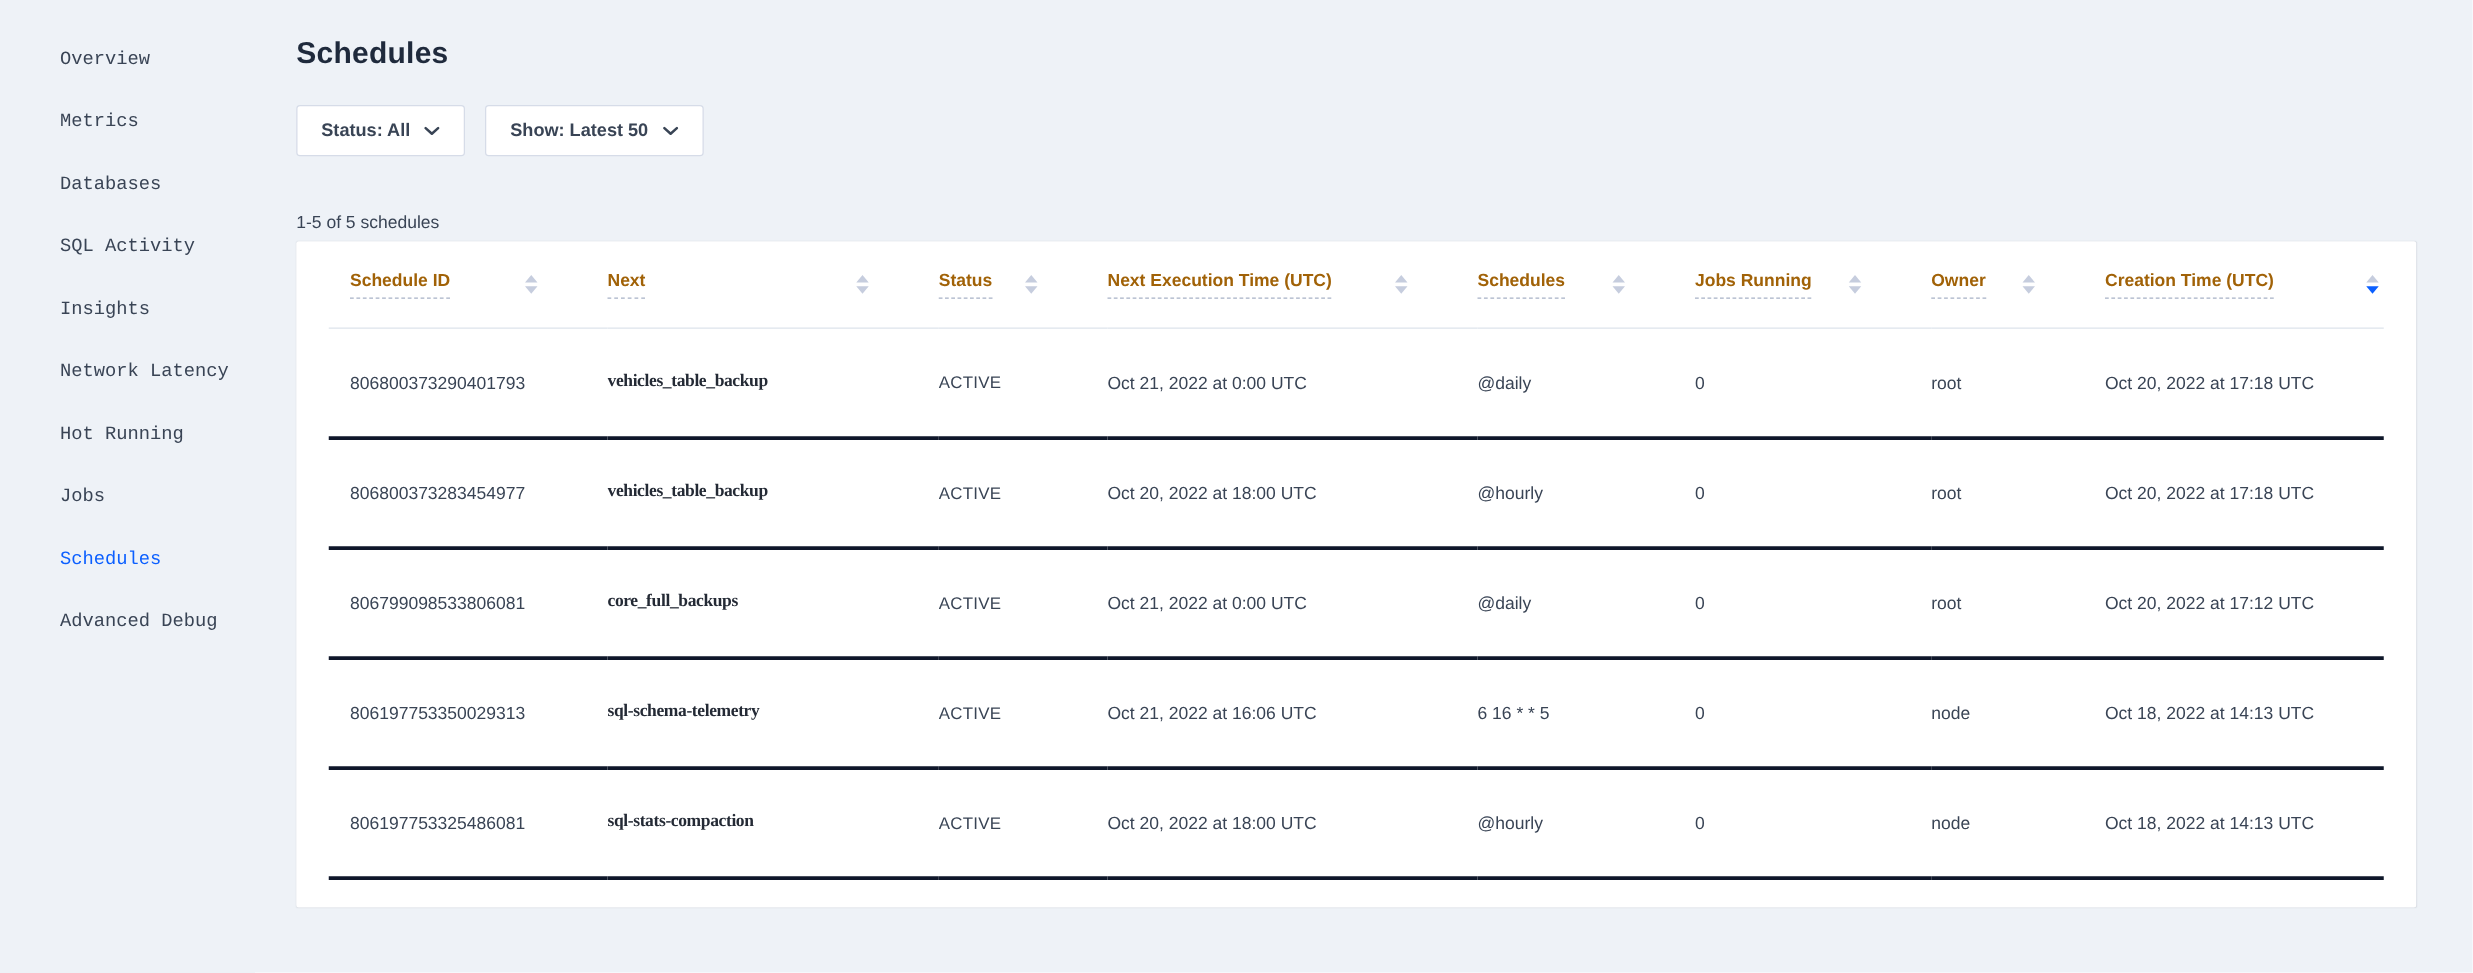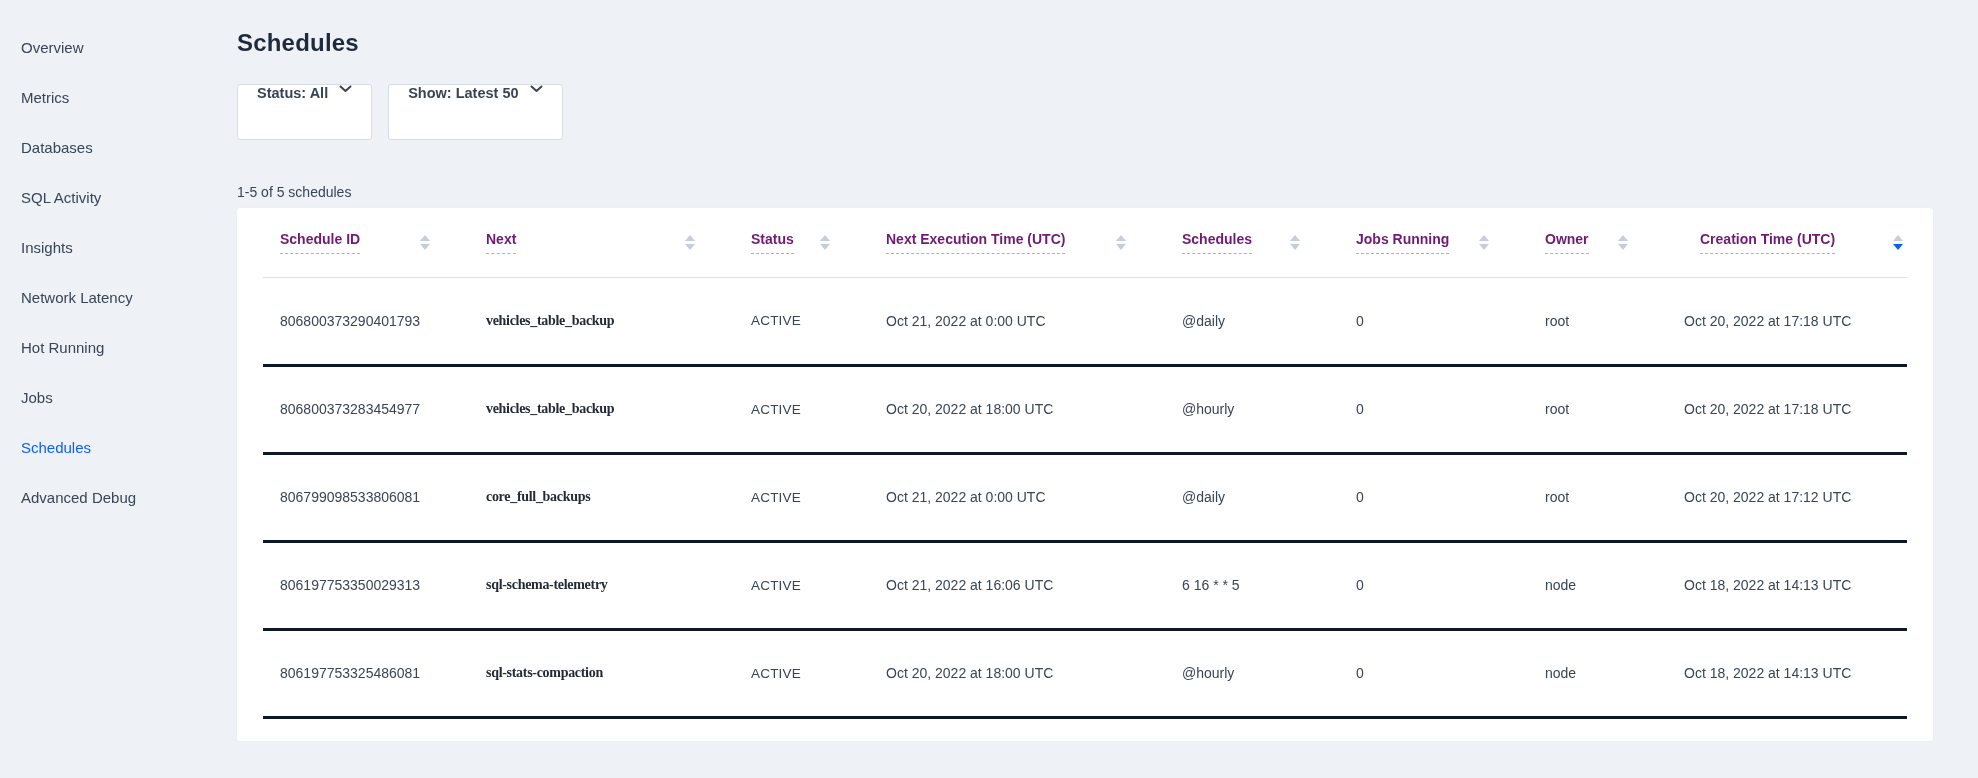--- a/index.html
+++ b/index.html
@@ -15,48 +15,49 @@
   
   .sidebar {
     width: 237px;
     flex: 0 0 237px;
     padding-top: 22px;
   }
   .nav-item {
     height: 50px;
     display: flex;
     align-items: center;
-    padding-left: 21px;
+    padding-left: 48px;
     font-size: 15px;
     color: #394455;
     cursor: pointer;
     white-space: nowrap;
+    font-family: Liberation Mono, monospace;
   }
   .nav-item.active { color: #0b5fff; }
 
   
   .main { flex: 1 1 auto; padding-right: 45px; }
   .page-title {
     margin-top: 28px;
     font-size: 24px;
     line-height: 30px;
     font-weight: 700;
     color: #1f2a3c;
     letter-spacing: 0.2px;
   }
   .filters {
     margin-top: 26px;
     display: flex;
     gap: 16px;
   }
   .filter-btn {
     display: inline-flex;
-    align-items: flex-start;
+    align-items: center;
     gap: 11px;
-    height: 56px;
+    height: 41px;
     padding: 0 19px;
     background: #ffffff;
     border: 1px solid #d6dce8;
     border-radius: 3px;
     font-family: "Liberation Sans", sans-serif;
     font-size: 14.5px;
     font-weight: 700;
     color: #394455;
     cursor: pointer;
   }
@@ -90,31 +91,31 @@
   col.c6 { width: 189px; }
   col.c7 { width: 139px; }
   col.c8 { width: 223px; }
 
   thead th {
     height: 69px;
     text-align: left;
     vertical-align: middle;
     font-size: 14px;
     font-weight: 700;
-    color: #701a75;
+    color: #a16207;
     border-bottom: 1px solid #dde3ec;
     cursor: pointer;
   }
   .th-inner {
     display: flex;
     align-items: center;
     justify-content: space-between;
     padding-right: 56px;
   }
-  th.last .th-inner { padding-right: 4px; margin-left: 16px; }
+  th.last .th-inner { padding-right: 4px; }
   .th-title {
     border-bottom: 1px dashed #a7b1c6;
     padding-bottom: 6px;
     white-space: nowrap;
   }
   .sort-icon {
     display: inline-flex;
     flex-direction: column;
     align-items: center;
     gap: 3px;

